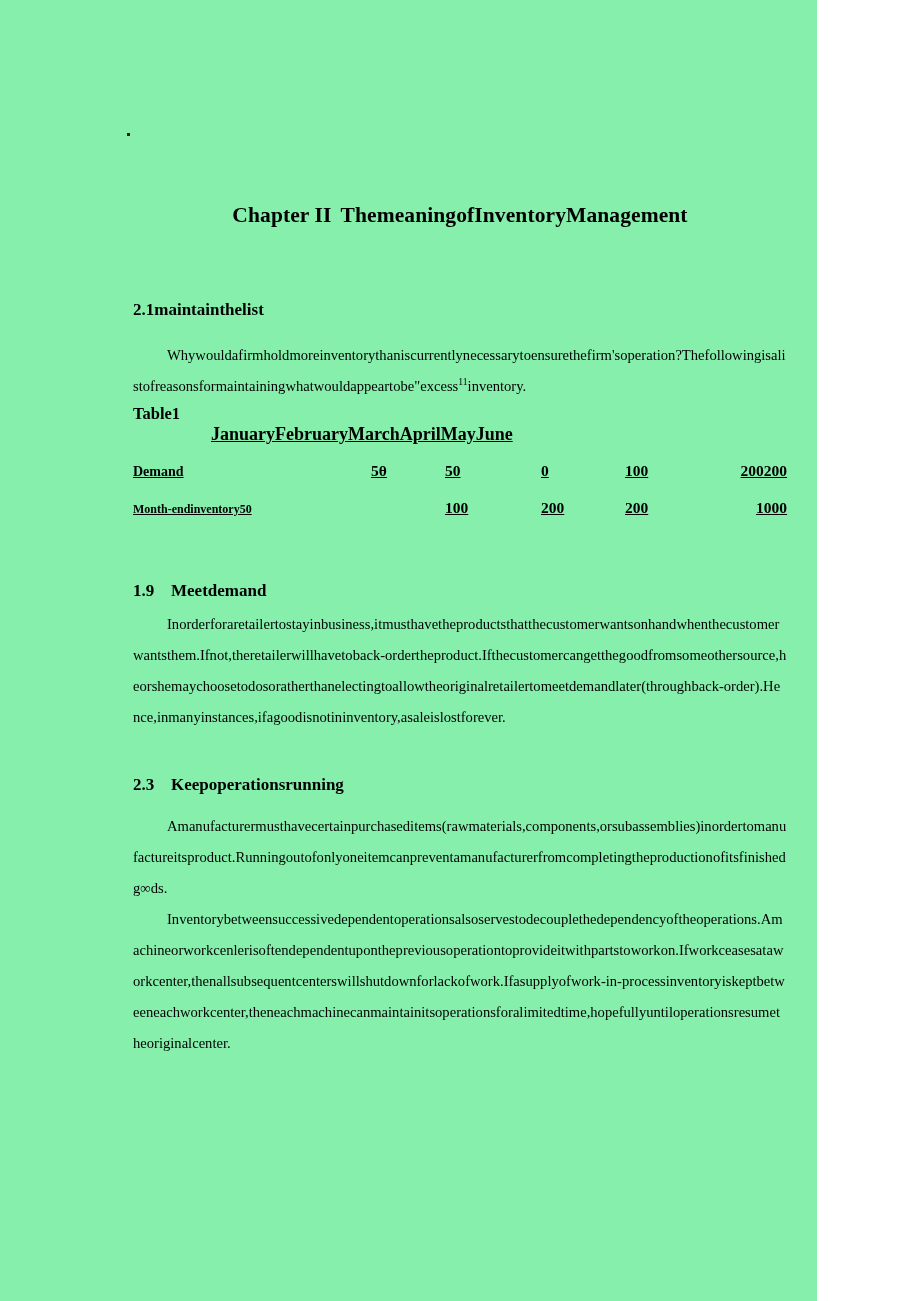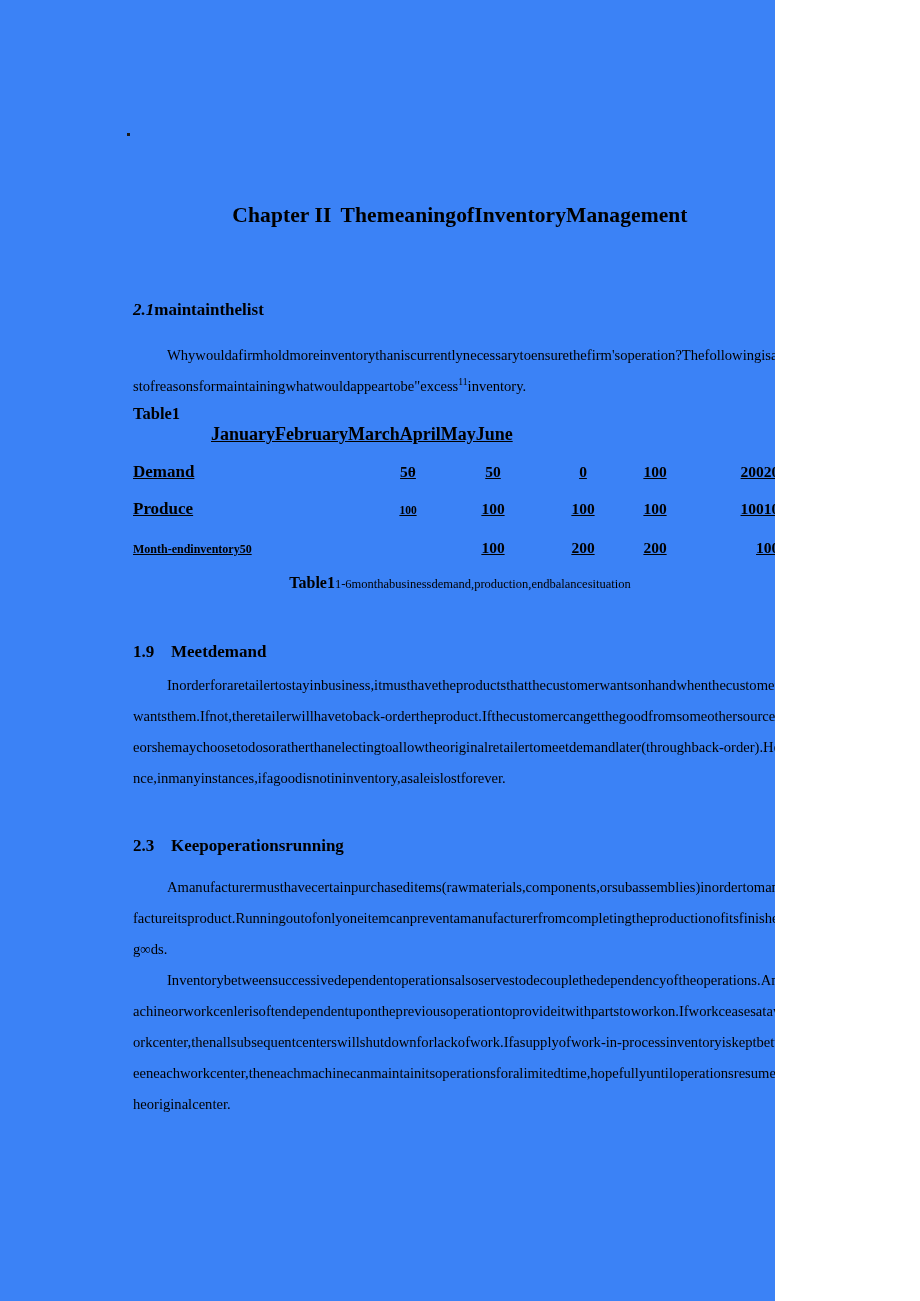--- a/index.html
+++ b/index.html
@@ -8,22 +8,23 @@
     background: #ffffff;
   }
   body {
     font-family: "Liberation Serif", "DejaVu Serif", serif;
     color: #000000;
   }
   .page {
     position: relative;
     width: 775px;
     height: 1301px;
-    background: #3b82f6;
+    background: #86efac;
     overflow: hidden;
+    padding-left: 42px;
   }
   .content {
     position: absolute;
     left: 133px;
     top: 0;
     width: 654px;
   }
 
   
   .scan-dot {
@@ -49,21 +50,20 @@
   .chapter-title .num {
     margin-right: 9px;
   }
 
   .sec-heading {
     font-size: 17px;
     font-weight: bold;
     margin: 0;
   }
   .sec-heading .sec-num-italic {
-    font-style: italic;
   }
   .sec-heading .sec-num {
     display: inline-block;
     min-width: 38px;
   }
 
   .para {
     font-size: 14.6px;
     line-height: 31px;
     text-align: justify;
@@ -107,26 +107,25 @@
   .col-m56    { width: 102px; }
 
   .months-row th {
     text-align: left;
     font-size: 18px;
     white-space: nowrap;
     padding-left: 78px;
     height: 38px;
   }
   .row-label {
-    font-size: 17px;
+    font-size: 14px;
     white-space: nowrap;
     padding-left: 32px;
   }
   .num-cell {
-    text-align: center;
     font-size: 15.5px;
   }
   .num-cell.small {
     font-size: 11.5px;
   }
   .num-cell.pair {
     text-align: right;
     padding-left: 2px;
   }
   .row-demand td   { height: 37px; }
@@ -185,40 +184,31 @@
           <th colspan="6">JanuaryFebruaryMarchAprilMayJune</th>
         </tr>
         <tr class="row-demand">
           <td class="row-label">Demand</td>
           <td class="num-cell">5θ</td>
           <td class="num-cell">50</td>
           <td class="num-cell">0</td>
           <td class="num-cell">100</td>
           <td class="num-cell pair">200200</td>
         </tr>
-        <tr class="row-produce">
-          <td class="row-label">Produce</td>
-          <td class="num-cell small">100</td>
-          <td class="num-cell">100</td>
-          <td class="num-cell">100</td>
-          <td class="num-cell">100</td>
-          <td class="num-cell pair">100100</td>
-        </tr>
         <tr class="row-endinv">
           <td class="row-label">Month-endinventory50</td>
           <td class="num-cell first-inline"></td>
           <td class="num-cell">100</td>
           <td class="num-cell">200</td>
           <td class="num-cell">200</td>
           <td class="num-cell pair">1000</td>
         </tr>
       </tbody>
     </table>
 
-    <p class="table-caption" style="margin-top:3px;"><span class="cap-strong">Table1</span><span>1-6monthabusinessdemand,production,endbalancesituation</span></p>
 
     <h2 class="sec-heading" style="margin-top:50px;"><span class="sec-num">1.9</span><span>Meetdemand</span></h2>
 
     <p class="para indent" style="margin-top:8px;">Inorderforaretailertostayinbusiness,itmusthavetheproductsthatthecustomerwantsonhandwhenthecustomerwantsthem.Ifnot,theretailerwillhavetoback-ordertheproduct.Ifthecustomercangetthegoodfromsomeothersource,heorshemaychoosetodosoratherthanelectingtoallowtheoriginalretailertomeetdemandlater(throughback-order).Hence,inmanyinstances,ifagoodisnotininventory,asaleislostforever.</p>
 
     <h2 class="sec-heading" style="margin-top:42px;"><span class="sec-num">2.3</span><span>Keepoperationsrunning</span></h2>
 
     <p class="para indent" style="margin-top:16px;">Amanufacturermusthavecertainpurchaseditems(rawmaterials,components,orsubassemblies)inordertomanufactureitsproduct.Runningoutofonlyoneitemcanpreventamanufacturerfromcompletingtheproductionofitsfinishedg∞ds.</p>
 
     <p class="para indent" style="margin-top:0;">Inventorybetweensuccessivedependentoperationsalsoservestodecouplethedependencyoftheoperations.Amachineorworkcenlerisoftendependentuponthepreviousoperationtoprovideitwithpartstoworkon.Ifworkceasesataworkcenter,thenallsubsequentcenterswillshutdownforlackofwork.Ifasupplyofwork-in-processinventoryiskeptbetweeneachworkcenter,theneachmachinecanmaintainitsoperationsforalimitedtime,hopefullyuntiloperationsresumetheoriginalcenter.</p>

